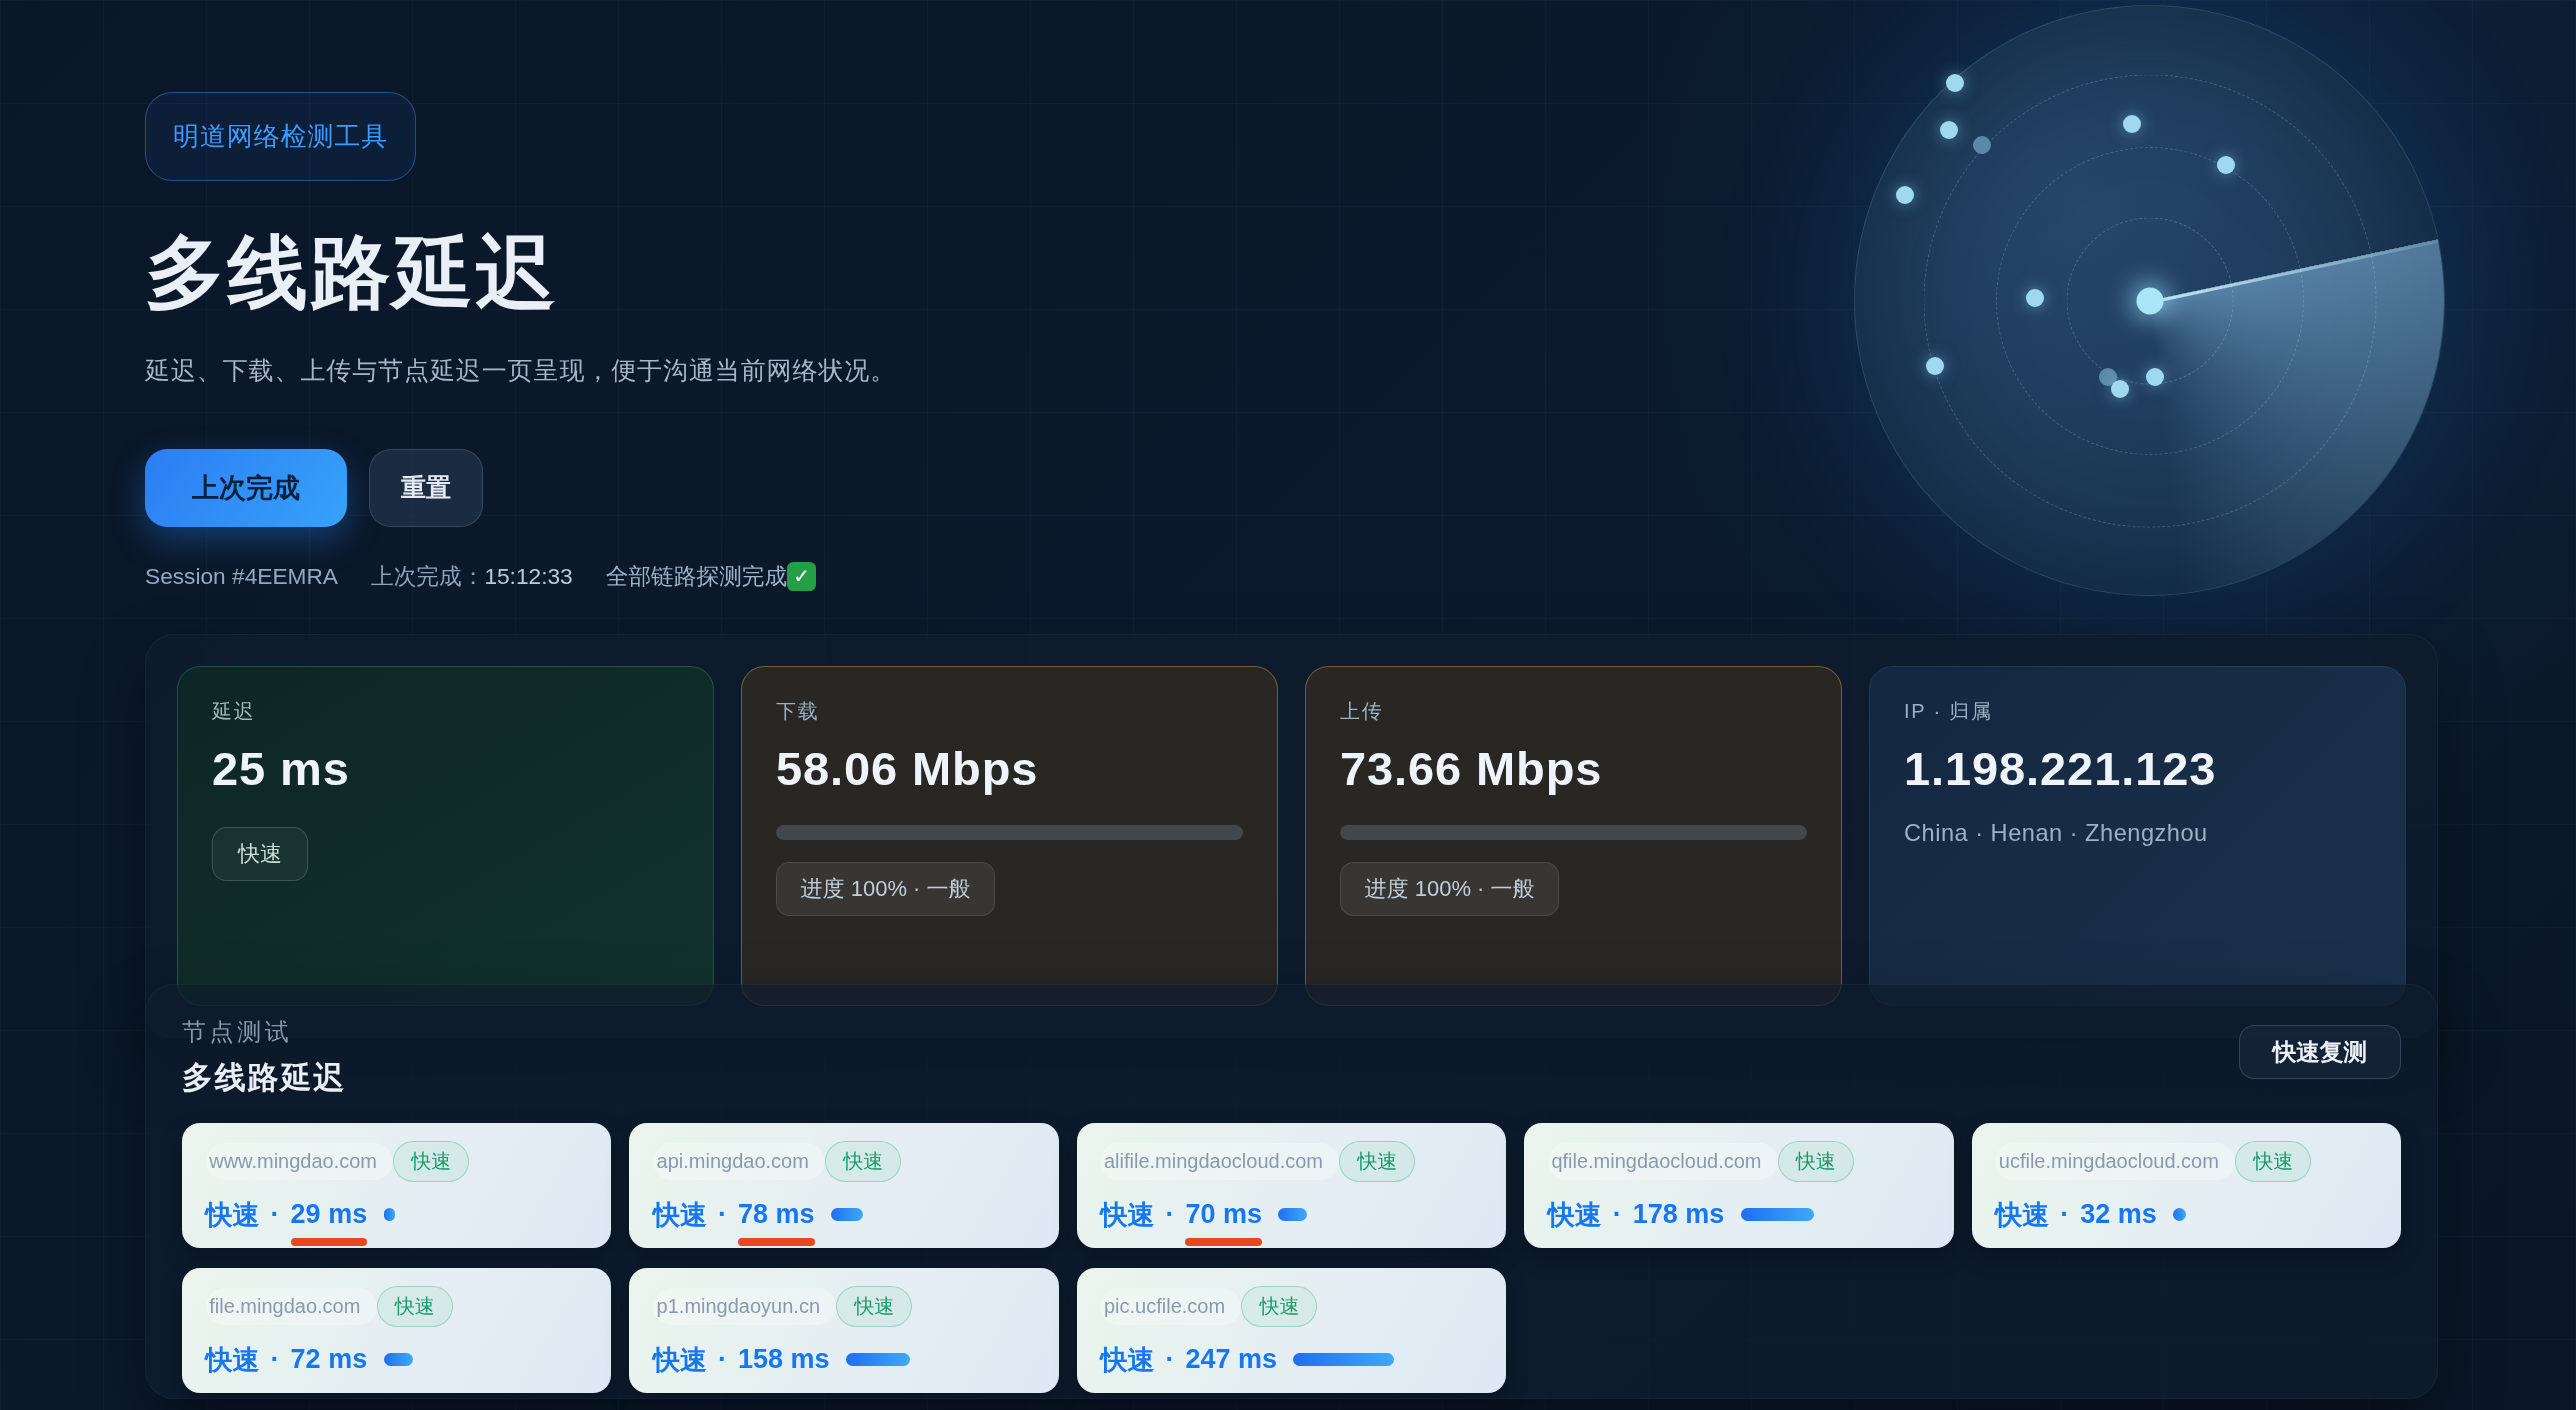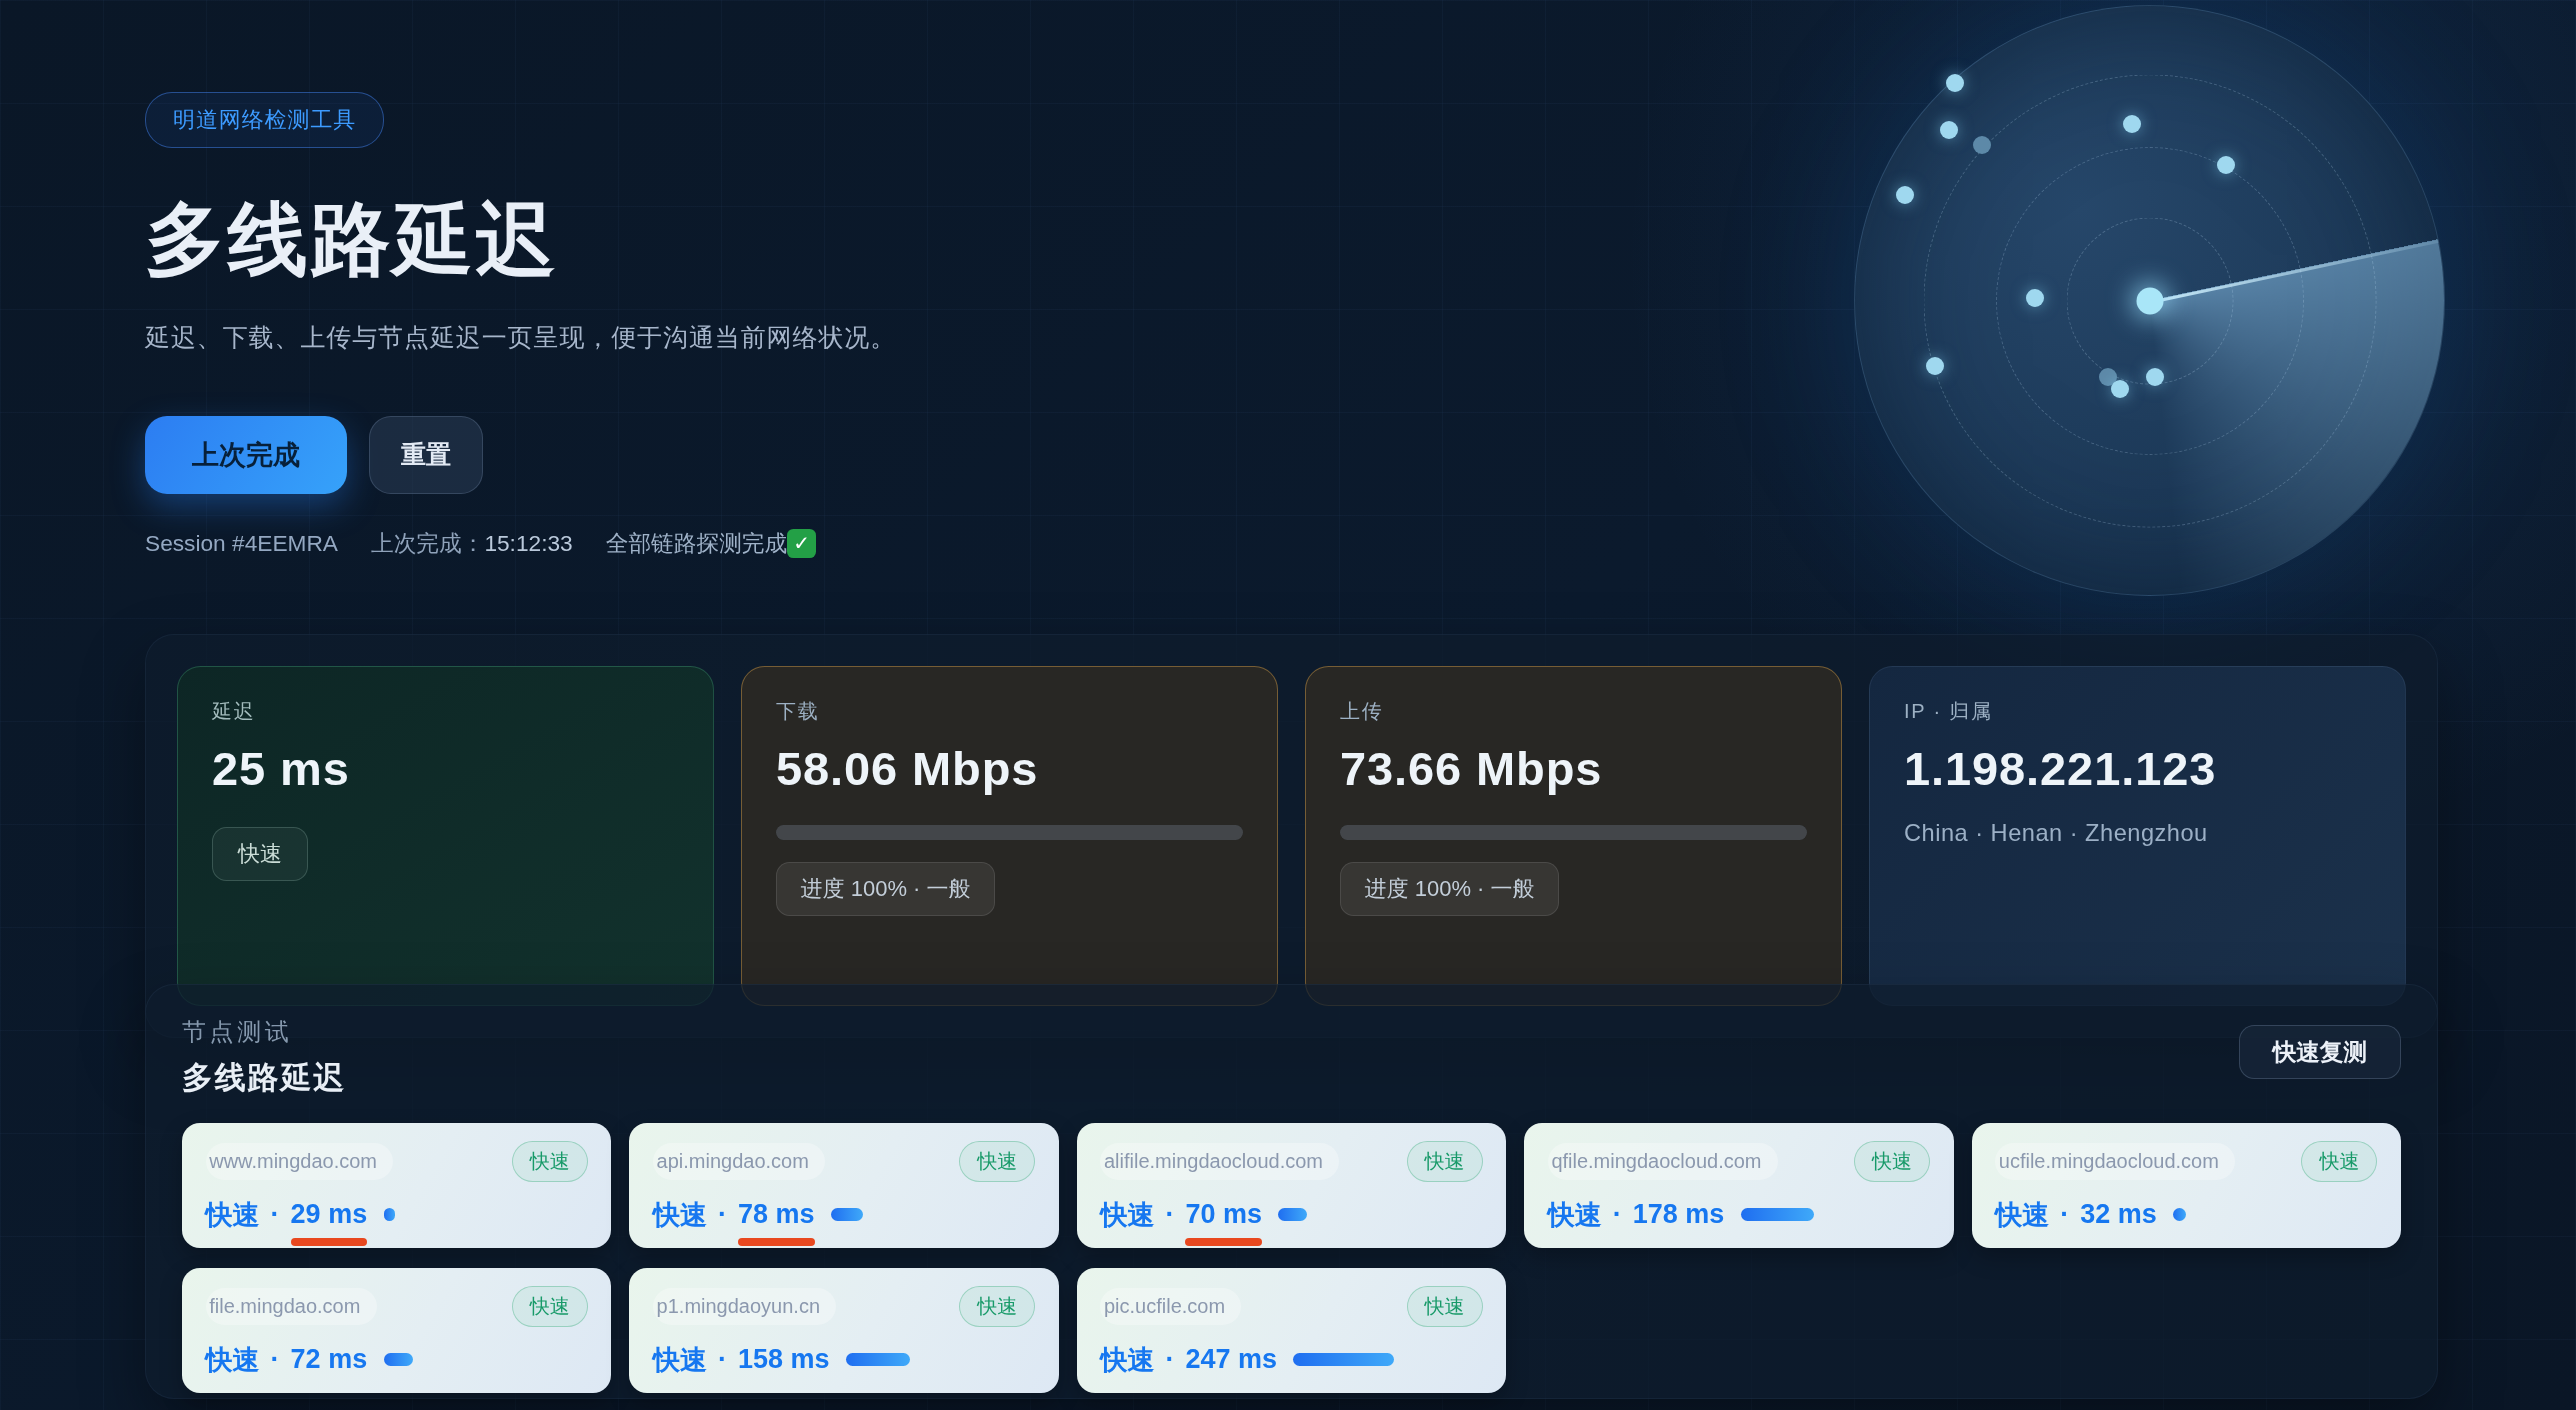--- a/index.html
+++ b/index.html
@@ -22,22 +22,22 @@
     position:absolute; z-index:0; pointer-events:none;
     left:1496px; top:-381px; width:1450px; height:1269px;
     background:radial-gradient(circle at 50% 50%, rgba(45,115,195,0.16) 0%, rgba(45,115,195,0.0) 62%);
   }
 
   .content{ position:relative; z-index:2; }
 
   
   .hero{ padding:92px 0 0 145px; }
   .badge{
-    display:inline-block; font-size:22px; color:#3d9bff; letter-spacing:0.9px;
-    padding:12px 27px; border:1.4px solid rgba(70,140,255,0.45); border-radius:27px;
+    display:inline-block; font-size:26px; color:#3d9bff; letter-spacing:0.9px;
+    padding:26px 27px; border:1.4px solid rgba(70,140,255,0.45); border-radius:27px;
     background:rgba(35,85,175,0.12);
   }
   .title{ margin-top:47px; font-size:80px; font-weight:800; letter-spacing:2.7px; color:#e9eff7; line-height:1.12; }
   .subtitle{ margin-top:36px; font-size:25px; color:#a7b6cb; letter-spacing:0.9px; }
   .actions{ margin-top:62px; display:flex; align-items:center; gap:22px; }
   .btn{ border:none; cursor:pointer; font-family:inherit; font-weight:700; border-radius:22px; }
   .btn-start{
     padding:0 47px; height:78px; font-size:27px; color:#07203a;
     background:linear-gradient(125deg,#2c7df2 0%,#36a2fa 100%);
     box-shadow:0 12.7px 33px rgba(40,130,245,0.35);
@@ -93,21 +93,21 @@
     margin-top:9px; padding:0 33px; height:54px; font-size:23.6px; color:#ecf1f8; font-weight:700;
     background:rgba(22,36,55,0.85); border:0.9px solid rgba(155,180,215,0.24); border-radius:15.4px; cursor:pointer;
     font-family:inherit;
   }
   .nodes-grid{ margin-top:23.6px; display:grid; grid-template-columns:repeat(5,1fr); gap:20px 18px; }
   .node-card{
     height:125px; border-radius:18px; padding:18px 23.6px;
     background:linear-gradient(120deg,#e9f5ec 0%,#e4eef3 55%,#dde8f4 100%);
     box-shadow:0 9px 22px rgba(0,0,0,0.25);
   }
-  .node-top{ display:flex; align-items:center; justify-content:space-between; }
+  .node-top{ display:flex; align-items:center; justify-content:flex-start; }
   .node-host{ font-size:20px; color:#8b98ae; background:rgba(255,255,255,0.30); padding:7.3px 16.3px 7.3px 3.6px; border-radius:905px; white-space:nowrap; overflow:hidden; }
   .node-badge{
     font-size:20px; color:#189a69; padding:6.3px 17px; border-radius:905px;
     background:rgba(130,210,170,0.14); border:0.9px solid rgba(45,165,115,0.35);
   }
   .node-result{ margin-top:14.5px; display:flex; align-items:center; gap:11px; font-size:27px; font-weight:800; color:#1677f0; }
   .res-ms{ position:relative; }
   .res-ms.underlined::after{
     content:""; position:absolute; left:0; right:0; bottom:-16.3px; height:8.2px; border-radius:4.5px; background:#e8481f;
   }

